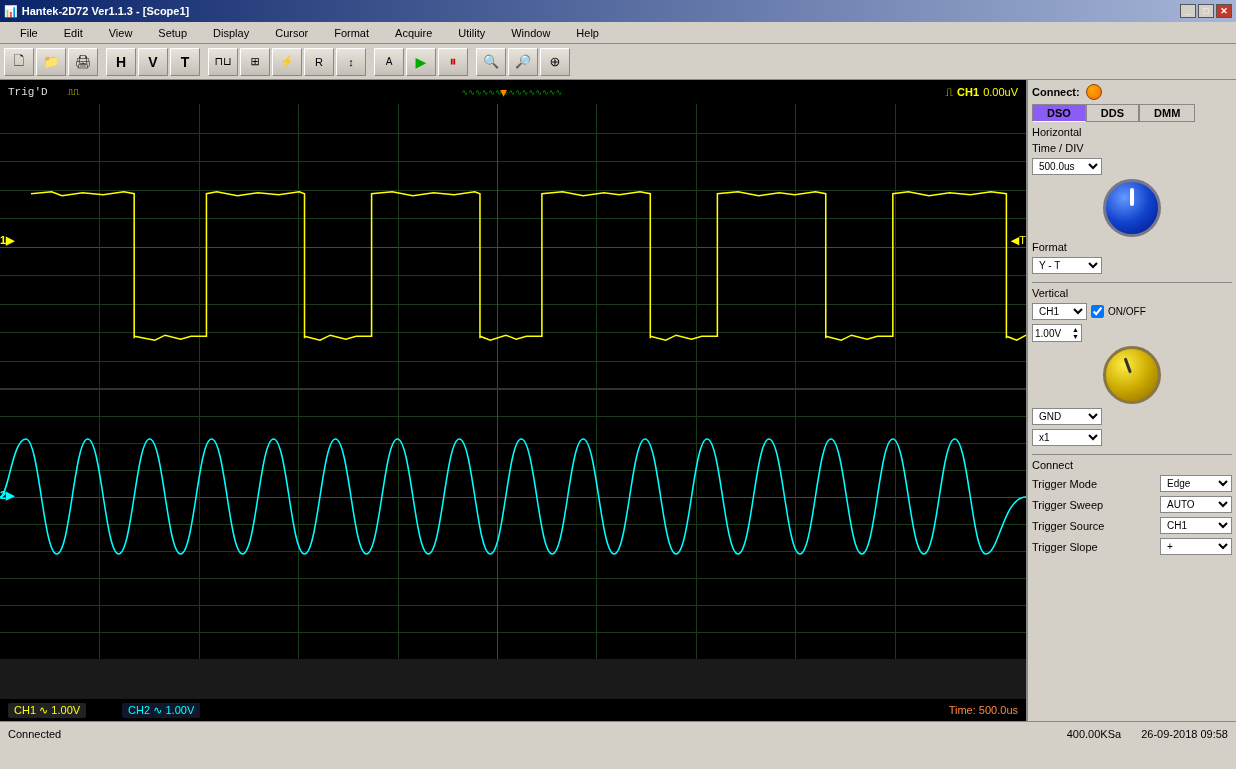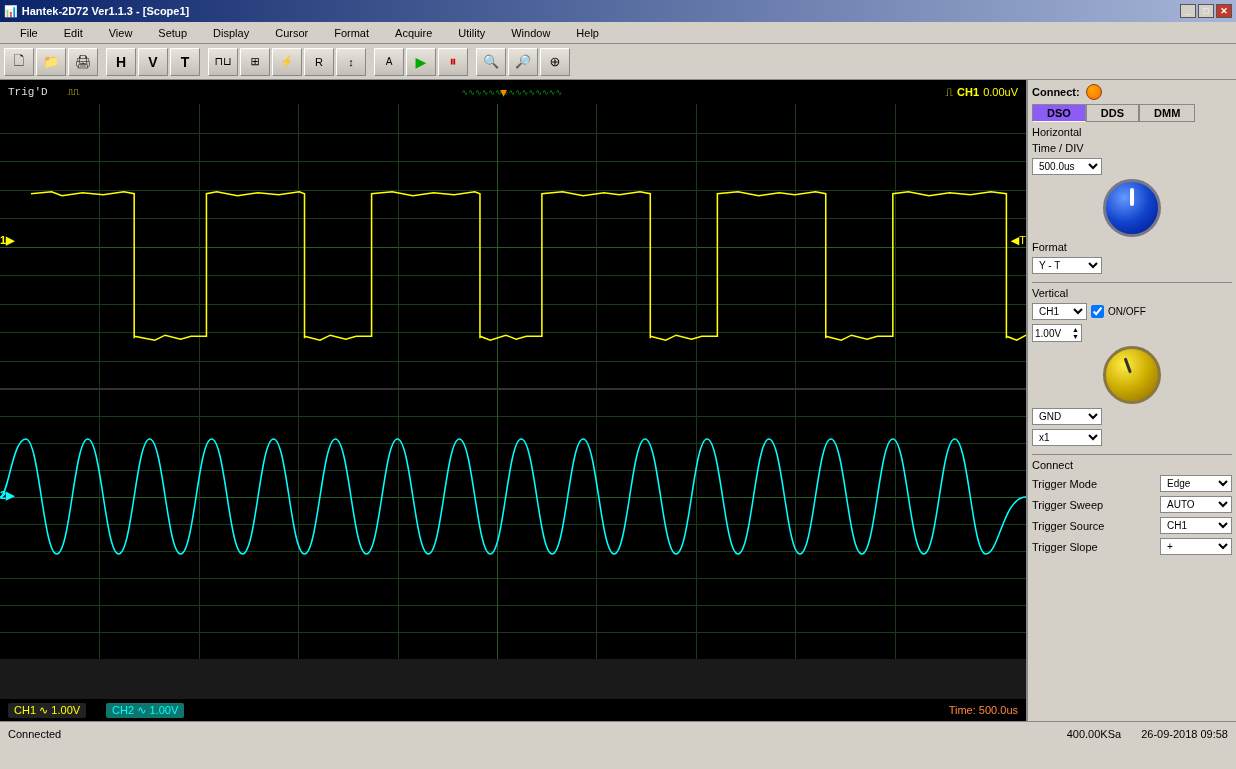--- a/index.html
+++ b/index.html
@@ -238,21 +238,21 @@
       background: #000;
       height: 22px;
       display: flex;
       align-items: center;
       padding: 0 8px;
       gap: 20px;
       font-size: 11px;
       color: #fff;
     }
     .ch1-bottom { color: #ffff00; background: #222; padding: 1px 6px; border-radius: 2px; }
-    .ch2-bottom { color: #00ffff; background: #0f766e; padding: 1px 6px; border-radius: 2px; }
+    .ch2-bottom { color: #00ffff; background: #0f172a; padding: 1px 6px; border-radius: 2px; margin-left: 16px; }
     .time-bottom { color: #ff8844; margin-left: auto; }
 
     
     .waveform-area {
       position: relative;
       background: #000;
       overflow: hidden;
     }
     .waveform-area-top {
       height: 285px;

